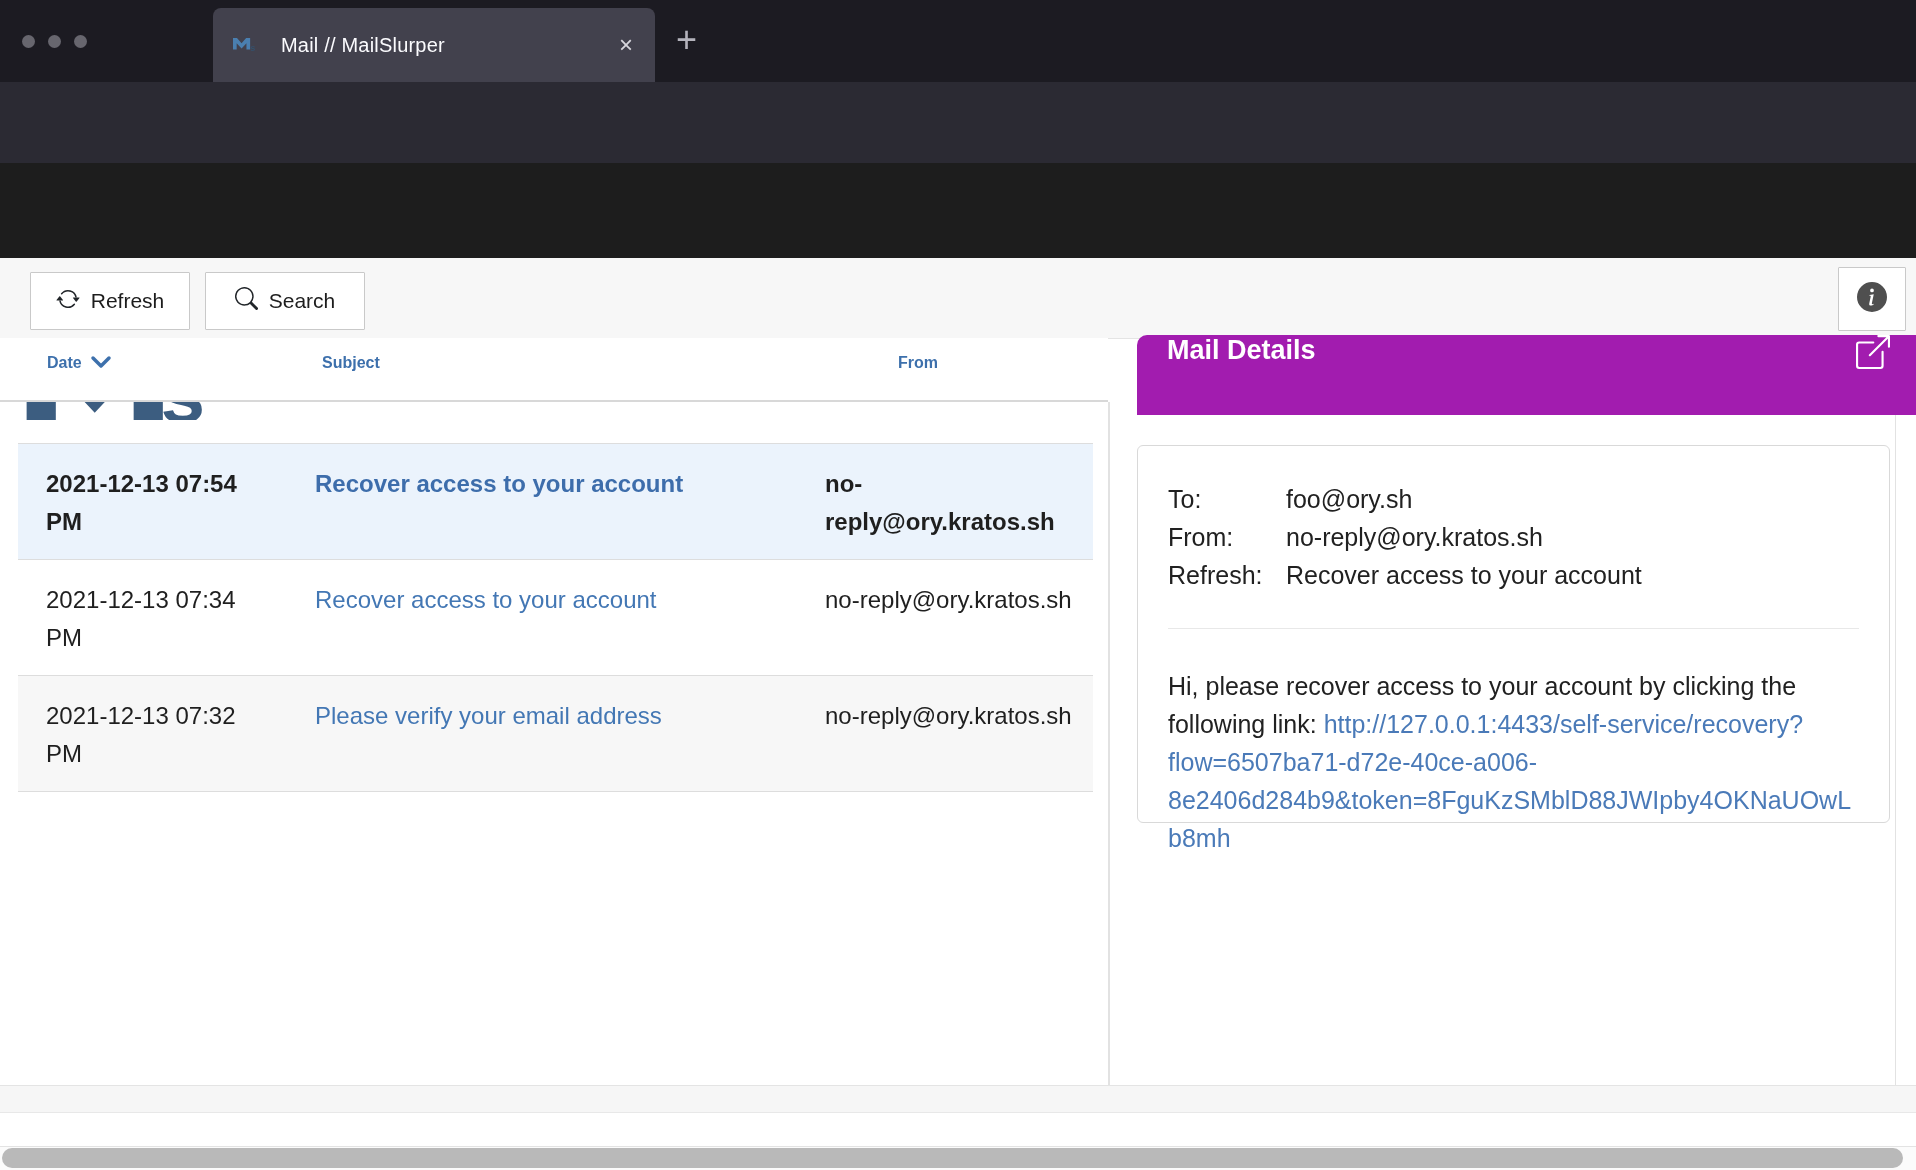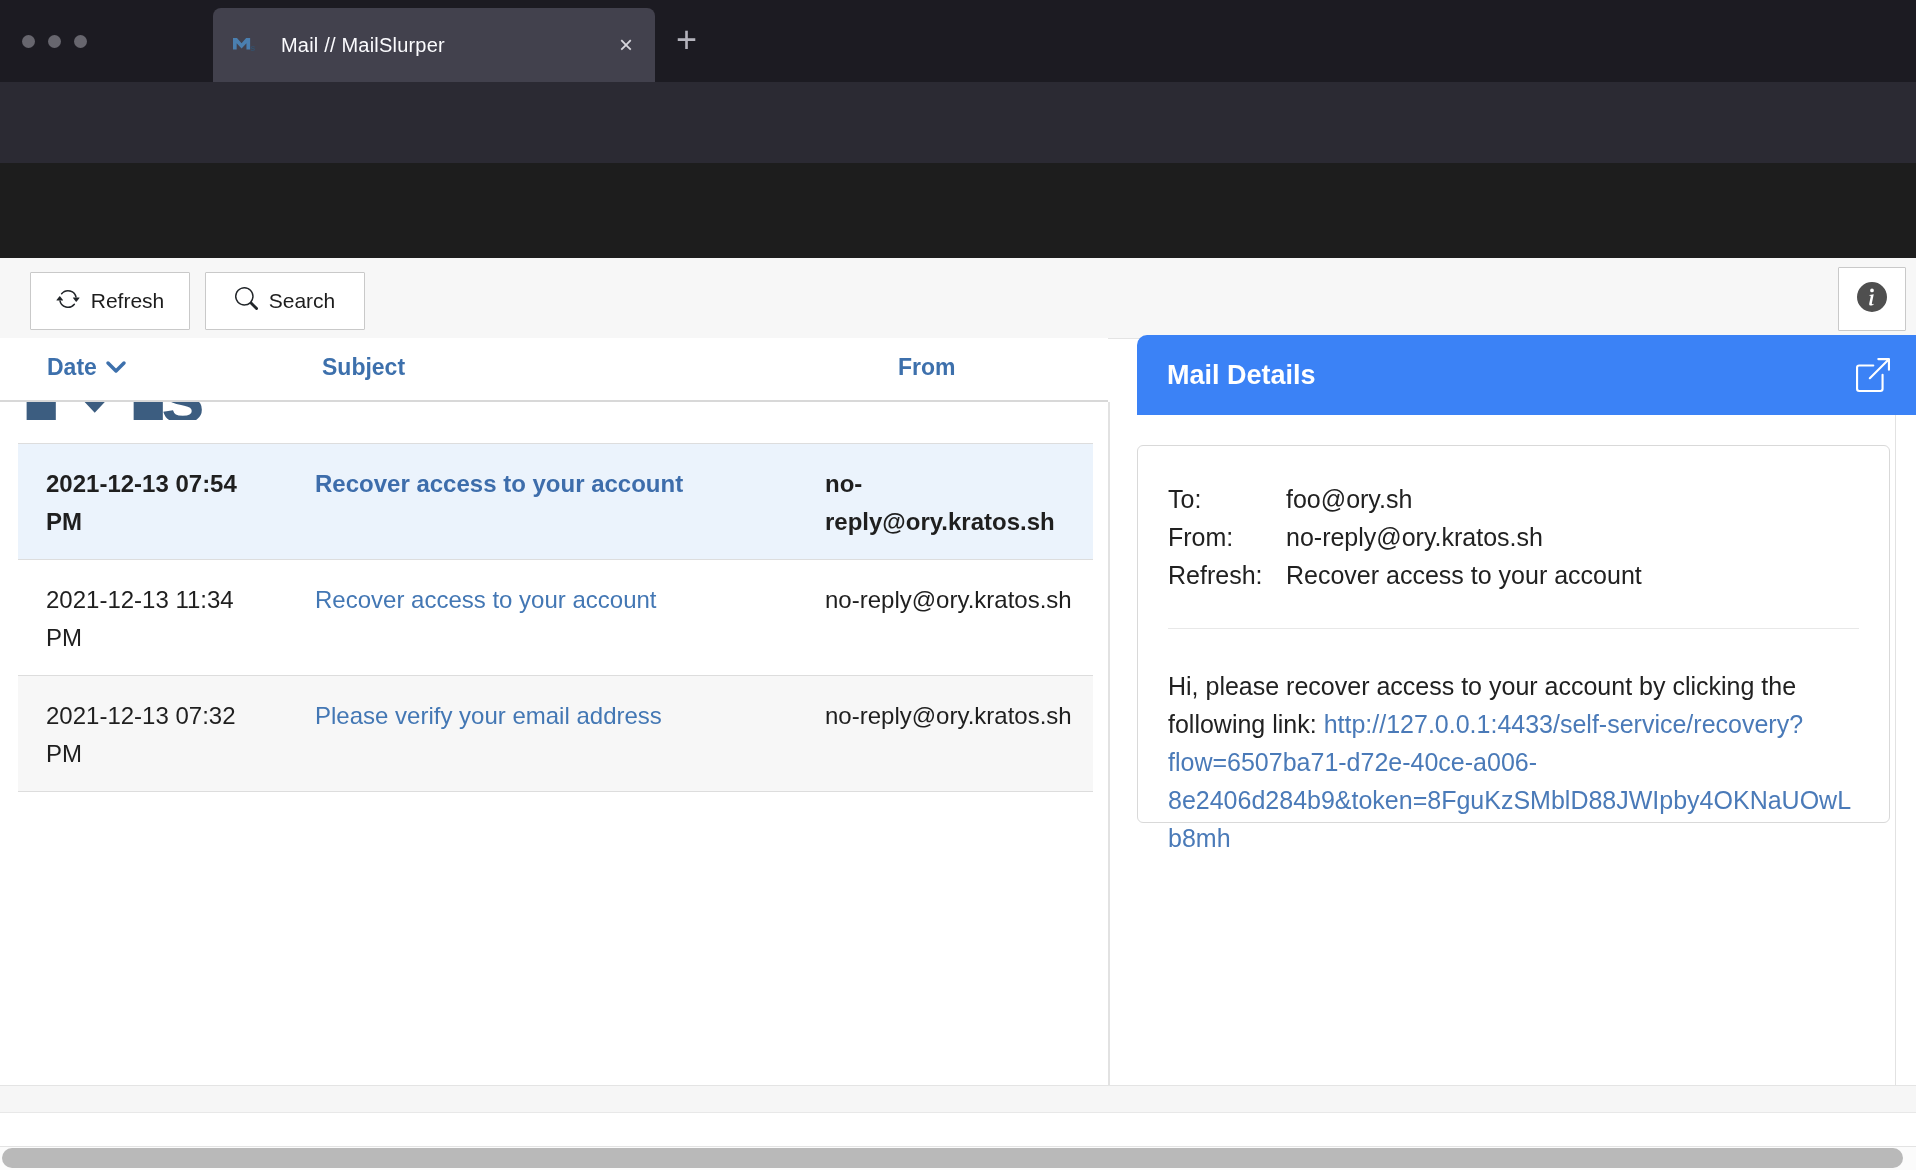--- a/index.html
+++ b/index.html
@@ -45,21 +45,21 @@
   
   .actionbar{left:0;top:258px;width:1916px;height:80px;background:#f7f7f7;border-bottom:1px solid #e4e4e4;}
   .btn{position:absolute;top:272px;height:58px;background:#ffffff;border:1px solid #c9c9c9;border-radius:1px;
        display:flex;align-items:center;justify-content:center;gap:11px;font-size:21px;color:#1d1d1d;box-sizing:border-box;}
   .btn-refresh{left:30px;width:160px;}
   .btn-search{left:205px;width:160px;}
   .btn-info{left:1838px;top:267px;width:68px;height:64px;}
 
   
   .listhead{left:0;top:338px;width:1108px;height:62px;background:#ffffff;}
-  .listhead .col{position:absolute;top:16px;font-size:23px;font-weight:700;color:#3d70ac;display:flex;align-items:flex-start;gap:8px;}
+  .listhead .col{position:absolute;top:16px;font-size:16px;font-weight:700;color:#3d70ac;display:flex;align-items:flex-start;gap:8px;}
   .col-date{left:47px;}
   .col-subject{left:322px;}
   .col-from{left:898px;}
   .head-divider{left:0;top:400px;width:1108px;height:2px;background:#d8d8d8;}
   .pane-divider{left:1108px;top:402px;width:2px;height:683px;background:#e2e2e2;}
 
   .mail-list{left:18px;top:443px;width:1075px;}
   .mail-row{display:grid;grid-template-columns:297px 510px 1fr;min-height:97px;
             border-bottom:1px solid #dddddd;background:#ffffff;box-sizing:border-box;font-size:24px;color:#1f1f1f;}
   .mail-row:first-child{border-top:1px solid #dddddd;}
@@ -73,22 +73,22 @@
   .mail-row.selected .subject-link{color:#3d6dab;}
 
   .bottom-line{left:0;top:1085px;width:1916px;height:1px;background:#e4e4e4;}
   .footer-gray{left:0;top:1086px;width:1916px;height:26px;background:#f6f6f6;border-bottom:1px solid #e8e8e8;}
   .hscroll-track{left:0;top:1146px;width:1916px;height:24px;background:#fbfbfb;border-top:1px solid #e3e3e3;}
   .hscroll-thumb{left:2px;top:1148px;width:1901px;height:20px;background:#b9b9b9;border-radius:10px;}
 
   
   .details-body{left:1122px;top:415px;width:773px;height:670px;background:#ffffff;
                 border-right:1px solid #e2e2e2;border-bottom:1px solid #e2e2e2;}
-  .details-header{left:1137px;top:335px;width:779px;height:80px;background:#3b82f6;border-radius:10px 0 0 0;
-                  display:flex;align-items:center;}
+  .details-header{left:1137px;top:335px;width:779px;height:80px;background:#a21caf;border-radius:10px 0 0 0;
+                  display:flex;align-items:flex-start;}
   .details-title{margin-left:30px;color:#ffffff;font-size:27px;font-weight:700;flex:1;}
   .ext-link{margin-right:26px;display:flex;align-items:center;}
   .details-card{left:1137px;top:445px;width:753px;height:378px;background:#ffffff;border:1px solid #d9d9d9;
                 border-radius:6px;box-sizing:border-box;padding:34px 30px 0 30px;}
   .meta-row{display:grid;grid-template-columns:118px 1fr;font-size:25px;line-height:38px;color:#212121;}
   .card-divider{height:1px;background:#e8e8e8;margin-top:34px;}
   .mail-body{margin-top:38px;font-size:25px;line-height:38px;color:#212121;overflow-wrap:break-word;}
   .mail-body a{color:#4a7ab8;text-decoration:none;overflow-wrap:anywhere;}
 </style>
 </head>
@@ -226,21 +226,21 @@
 <div class="abs pane-divider"></div>
 
 <div class="abs mail-list">
   <div class="mail-row selected">
     <div class="cell date"><span>2021-12-13 07:54 PM</span></div>
     <div class="cell subj"><a href="#" class="subject-link">Recover access to your account</a></div>
     <div class="cell from"><span>no-reply@ory.kratos.sh</span></div>
   </div>
 
   <div class="mail-row">
-    <div class="cell date"><span>2021-12-13 11:34 PM</span></div>
+    <div class="cell date"><span>2021-12-13 07:34 PM</span></div>
     <div class="cell subj"><a href="#" class="subject-link">Recover access to your account</a></div>
     <div class="cell from"><span>no-reply@ory.kratos.sh</span></div>
   </div>
 
   <div class="mail-row stripe">
     <div class="cell date"><span>2021-12-13 07:32 PM</span></div>
     <div class="cell subj"><a href="#" class="subject-link">Please verify your email address</a></div>
     <div class="cell from"><span>no-reply@ory.kratos.sh</span></div>
   </div>
 </div>

